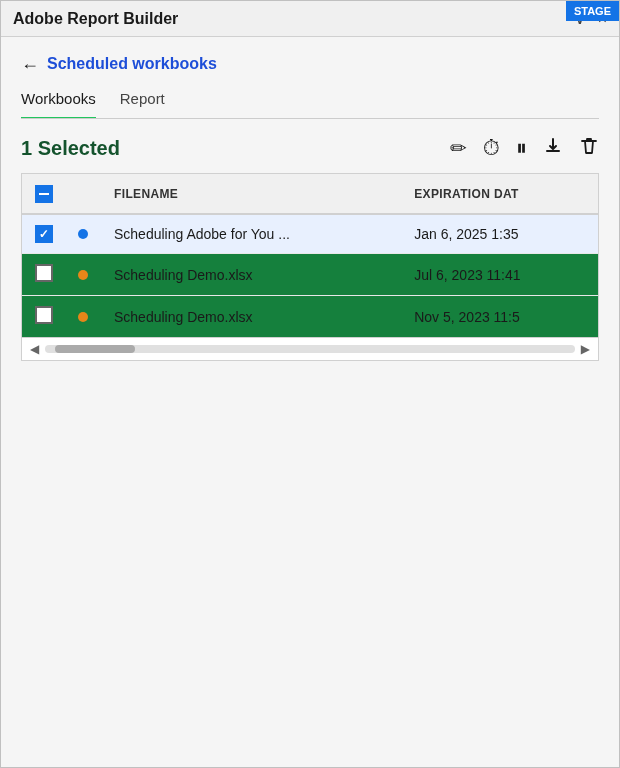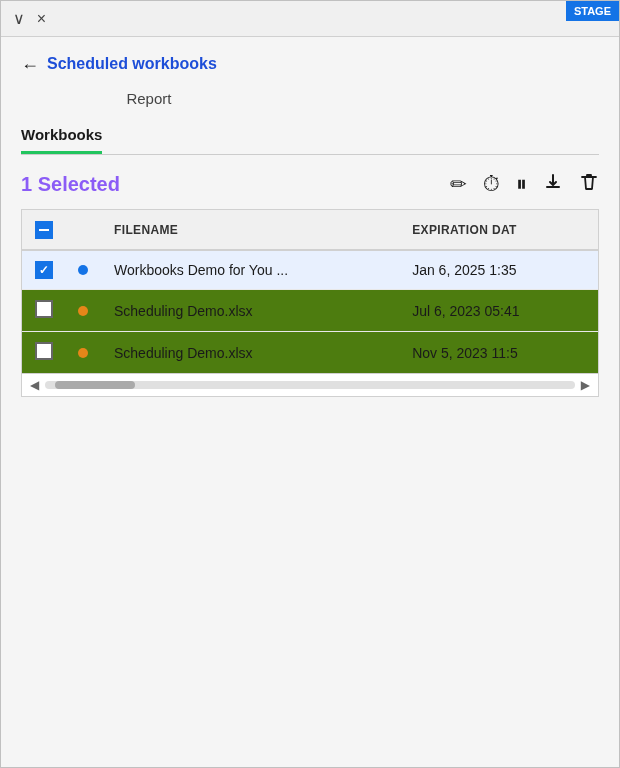--- a/index.html
+++ b/index.html
@@ -100,53 +100,52 @@
 
     .tab {
       font-size: 15px;
       padding-bottom: 8px;
       cursor: pointer;
       color: #444;
       border-bottom: 3px solid transparent;
     }
 
     .tab.active {
-      font-weight: 700;
-      color: #1a1a1a;
-      border-bottom: 3px solid #22c55e;
-      margin-top: 36px;
+      font-weight: 400;
+      color: #1a1a1a;
+      border-bottom: 1px solid #22c55e;
     }
 
     .toolbar-row {
       display: flex;
       align-items: center;
       justify-content: space-between;
       margin-bottom: 12px;
     }
 
     .selected-label {
       font-size: 20px;
       font-weight: 700;
-      color: #8b5cf6;
+      color: #14532d;
     }
 
     .toolbar-icons {
       display: flex;
       align-items: center;
       gap: 16px;
     }
 
     .toolbar-icon {
       font-size: 20px;
       color: #1a1a1a;
       cursor: pointer;
     }
 
     .table-container {
-      background: #4d7c0f;
+      background: #15803d;
       border: 1px solid #d0d0d0;
       overflow: hidden;
     }
 
     .table {
       width: 100%;
       border-collapse: collapse;
     }
 
     .table thead tr {
@@ -277,20 +276,21 @@
       position: absolute;
       left: 10px;
     }
   </style>
 </head>
 <body>
 
 <div class="window">
 
   <div class="title-bar">
+    <span class="title-bar-title">Adobe Report Builder</span>
     <div class="title-bar-controls">
       <span>∨</span>
       <span>×</span>
     </div>
     <div class="stage-badge">STAGE</div>
   </div>
 
   <div class="content">
 
     <div class="back-nav">
@@ -343,33 +343,33 @@
         </thead>
         <tbody>
 
           <tr class="selected-row">
             <td class="checkbox-col">
               <div class="cb-checked">✓</div>
             </td>
             <td>
               <span class="dot dot-blue"></span>
             </td>
-            <td>Workbooks Demo for You ...</td>
+            <td>Scheduling Adobe for You ...</td>
             <td>Jan 6, 2025 1:35</td>
           </tr>
 
           <tr>
             <td class="checkbox-col">
               <div class="cb-unchecked"></div>
             </td>
             <td>
               <span class="dot dot-orange"></span>
             </td>
             <td>Scheduling Demo.xlsx</td>
-            <td>Jul 6, 2023 05:41</td>
+            <td>Jul 6, 2023 11:41</td>
           </tr>
 
           <tr>
             <td class="checkbox-col">
               <div class="cb-unchecked"></div>
             </td>
             <td>
               <span class="dot dot-orange"></span>
             </td>
             <td>Scheduling Demo.xlsx</td>

